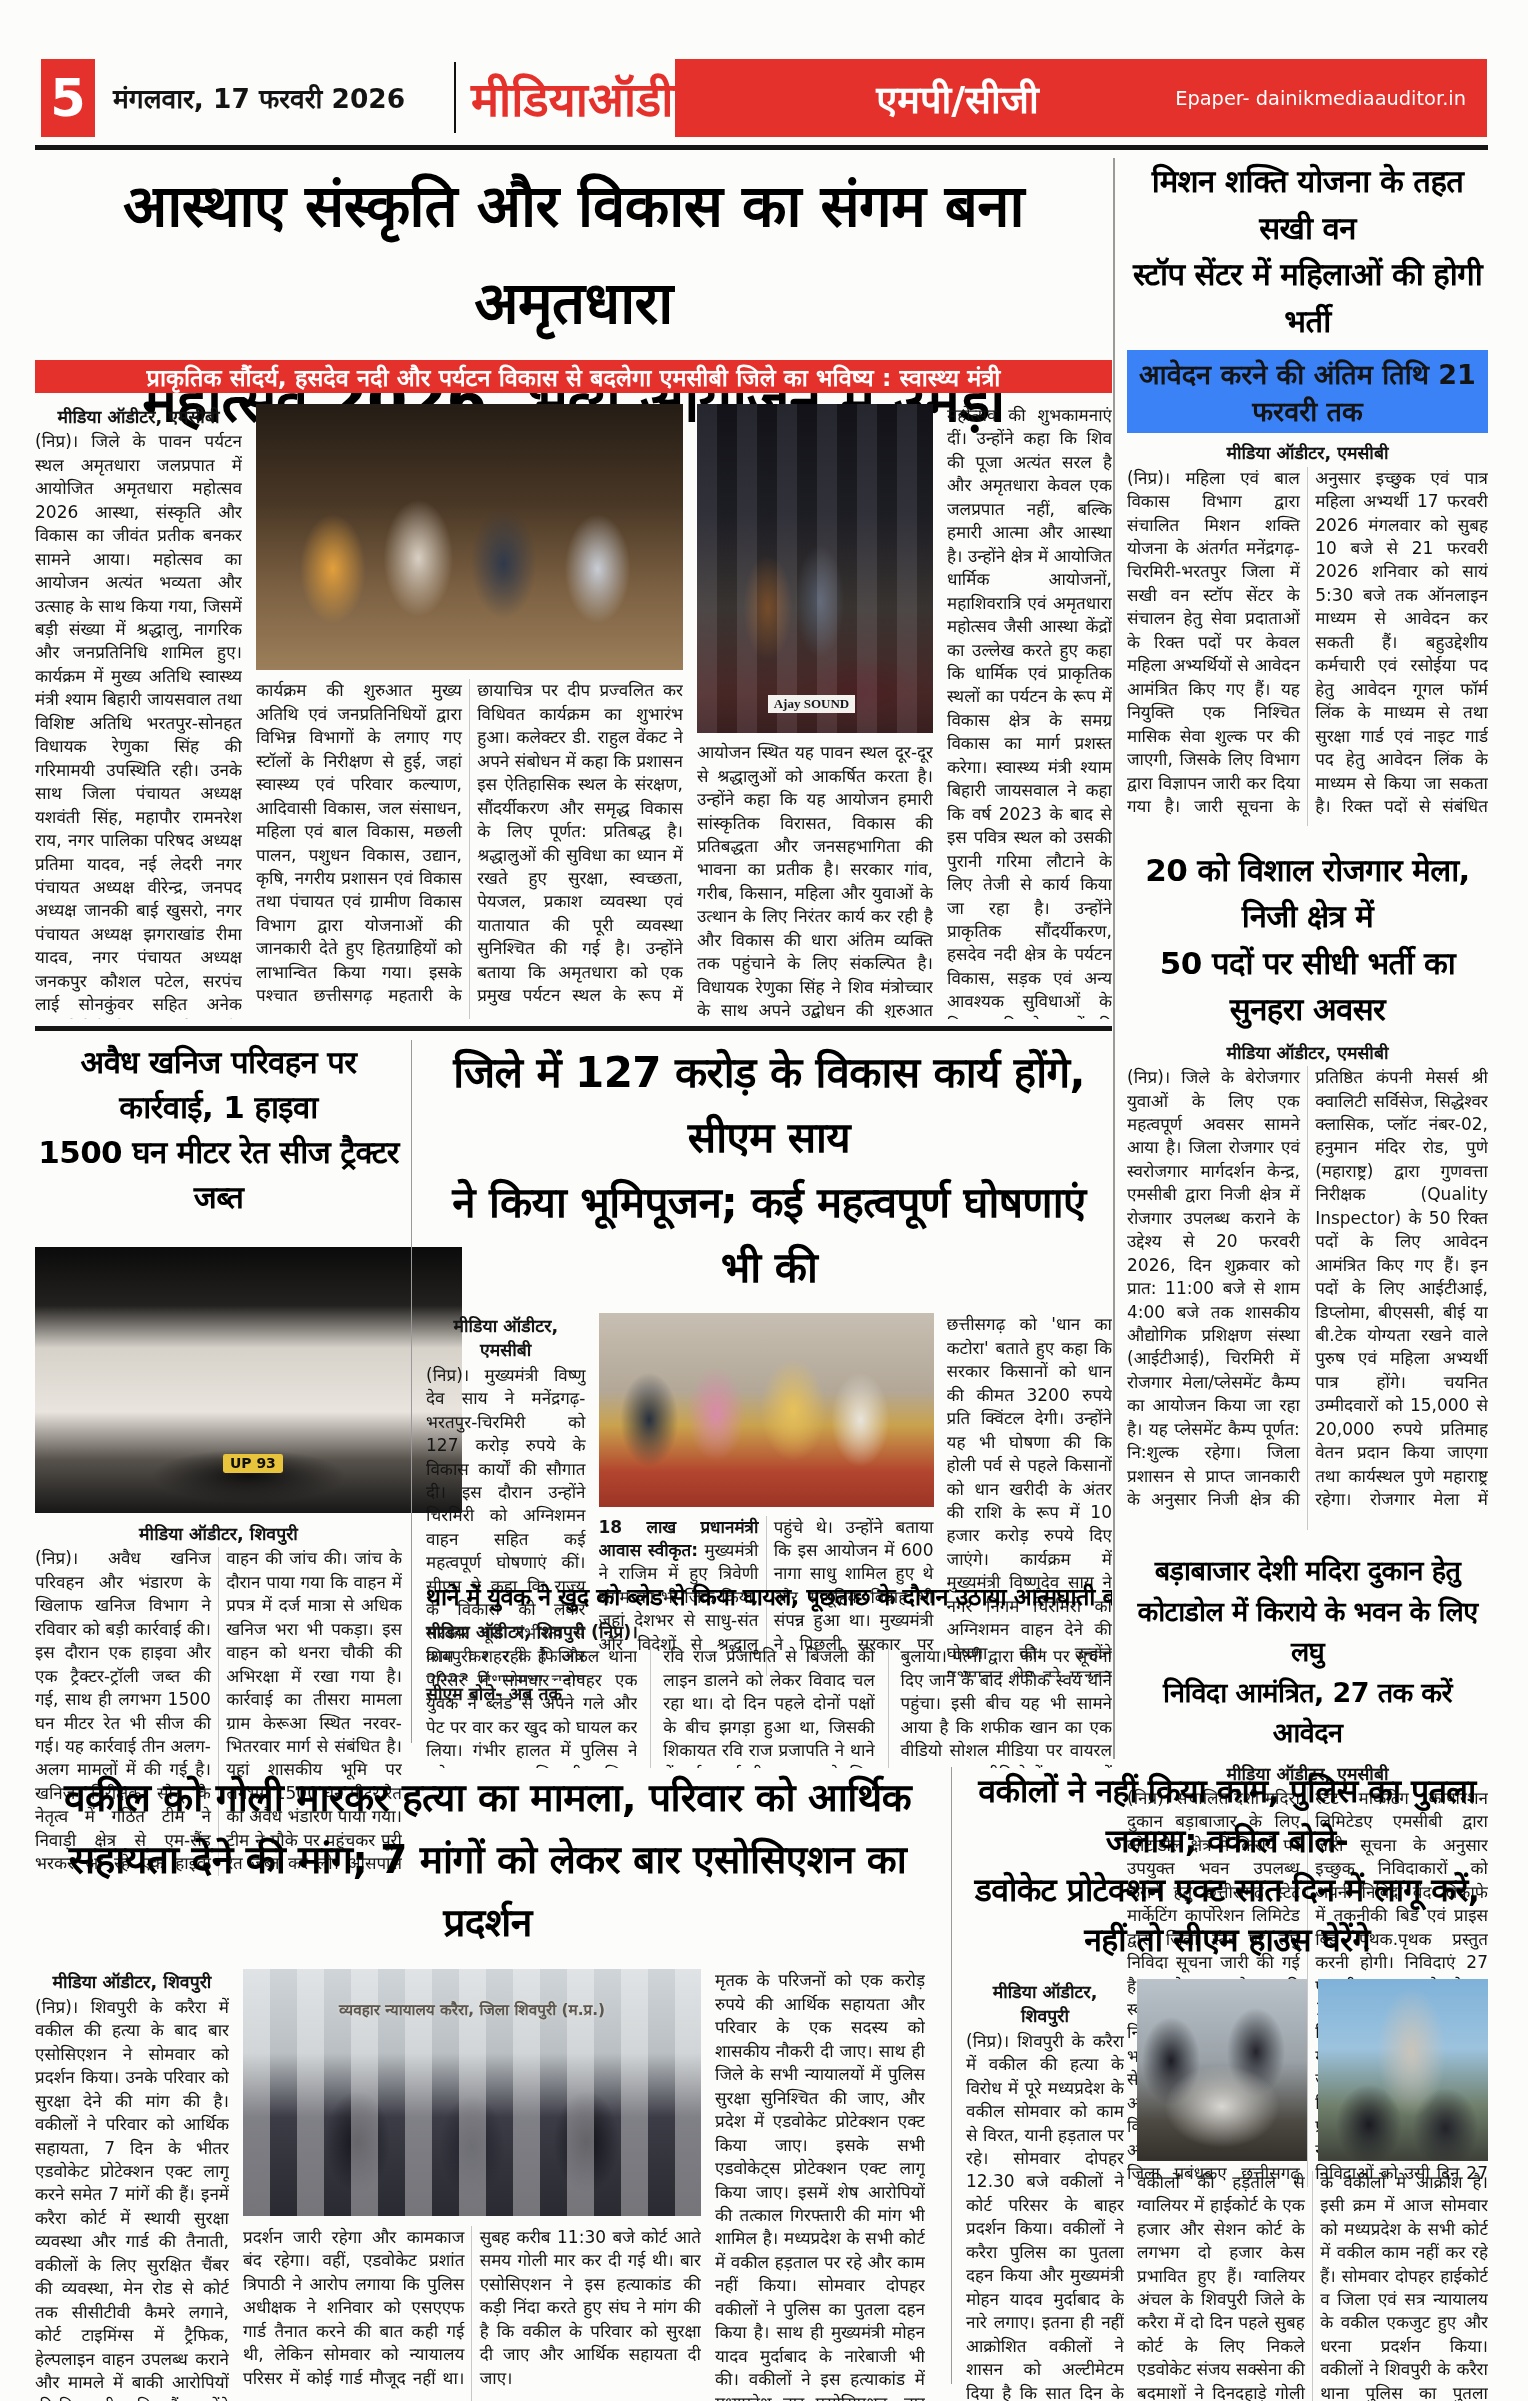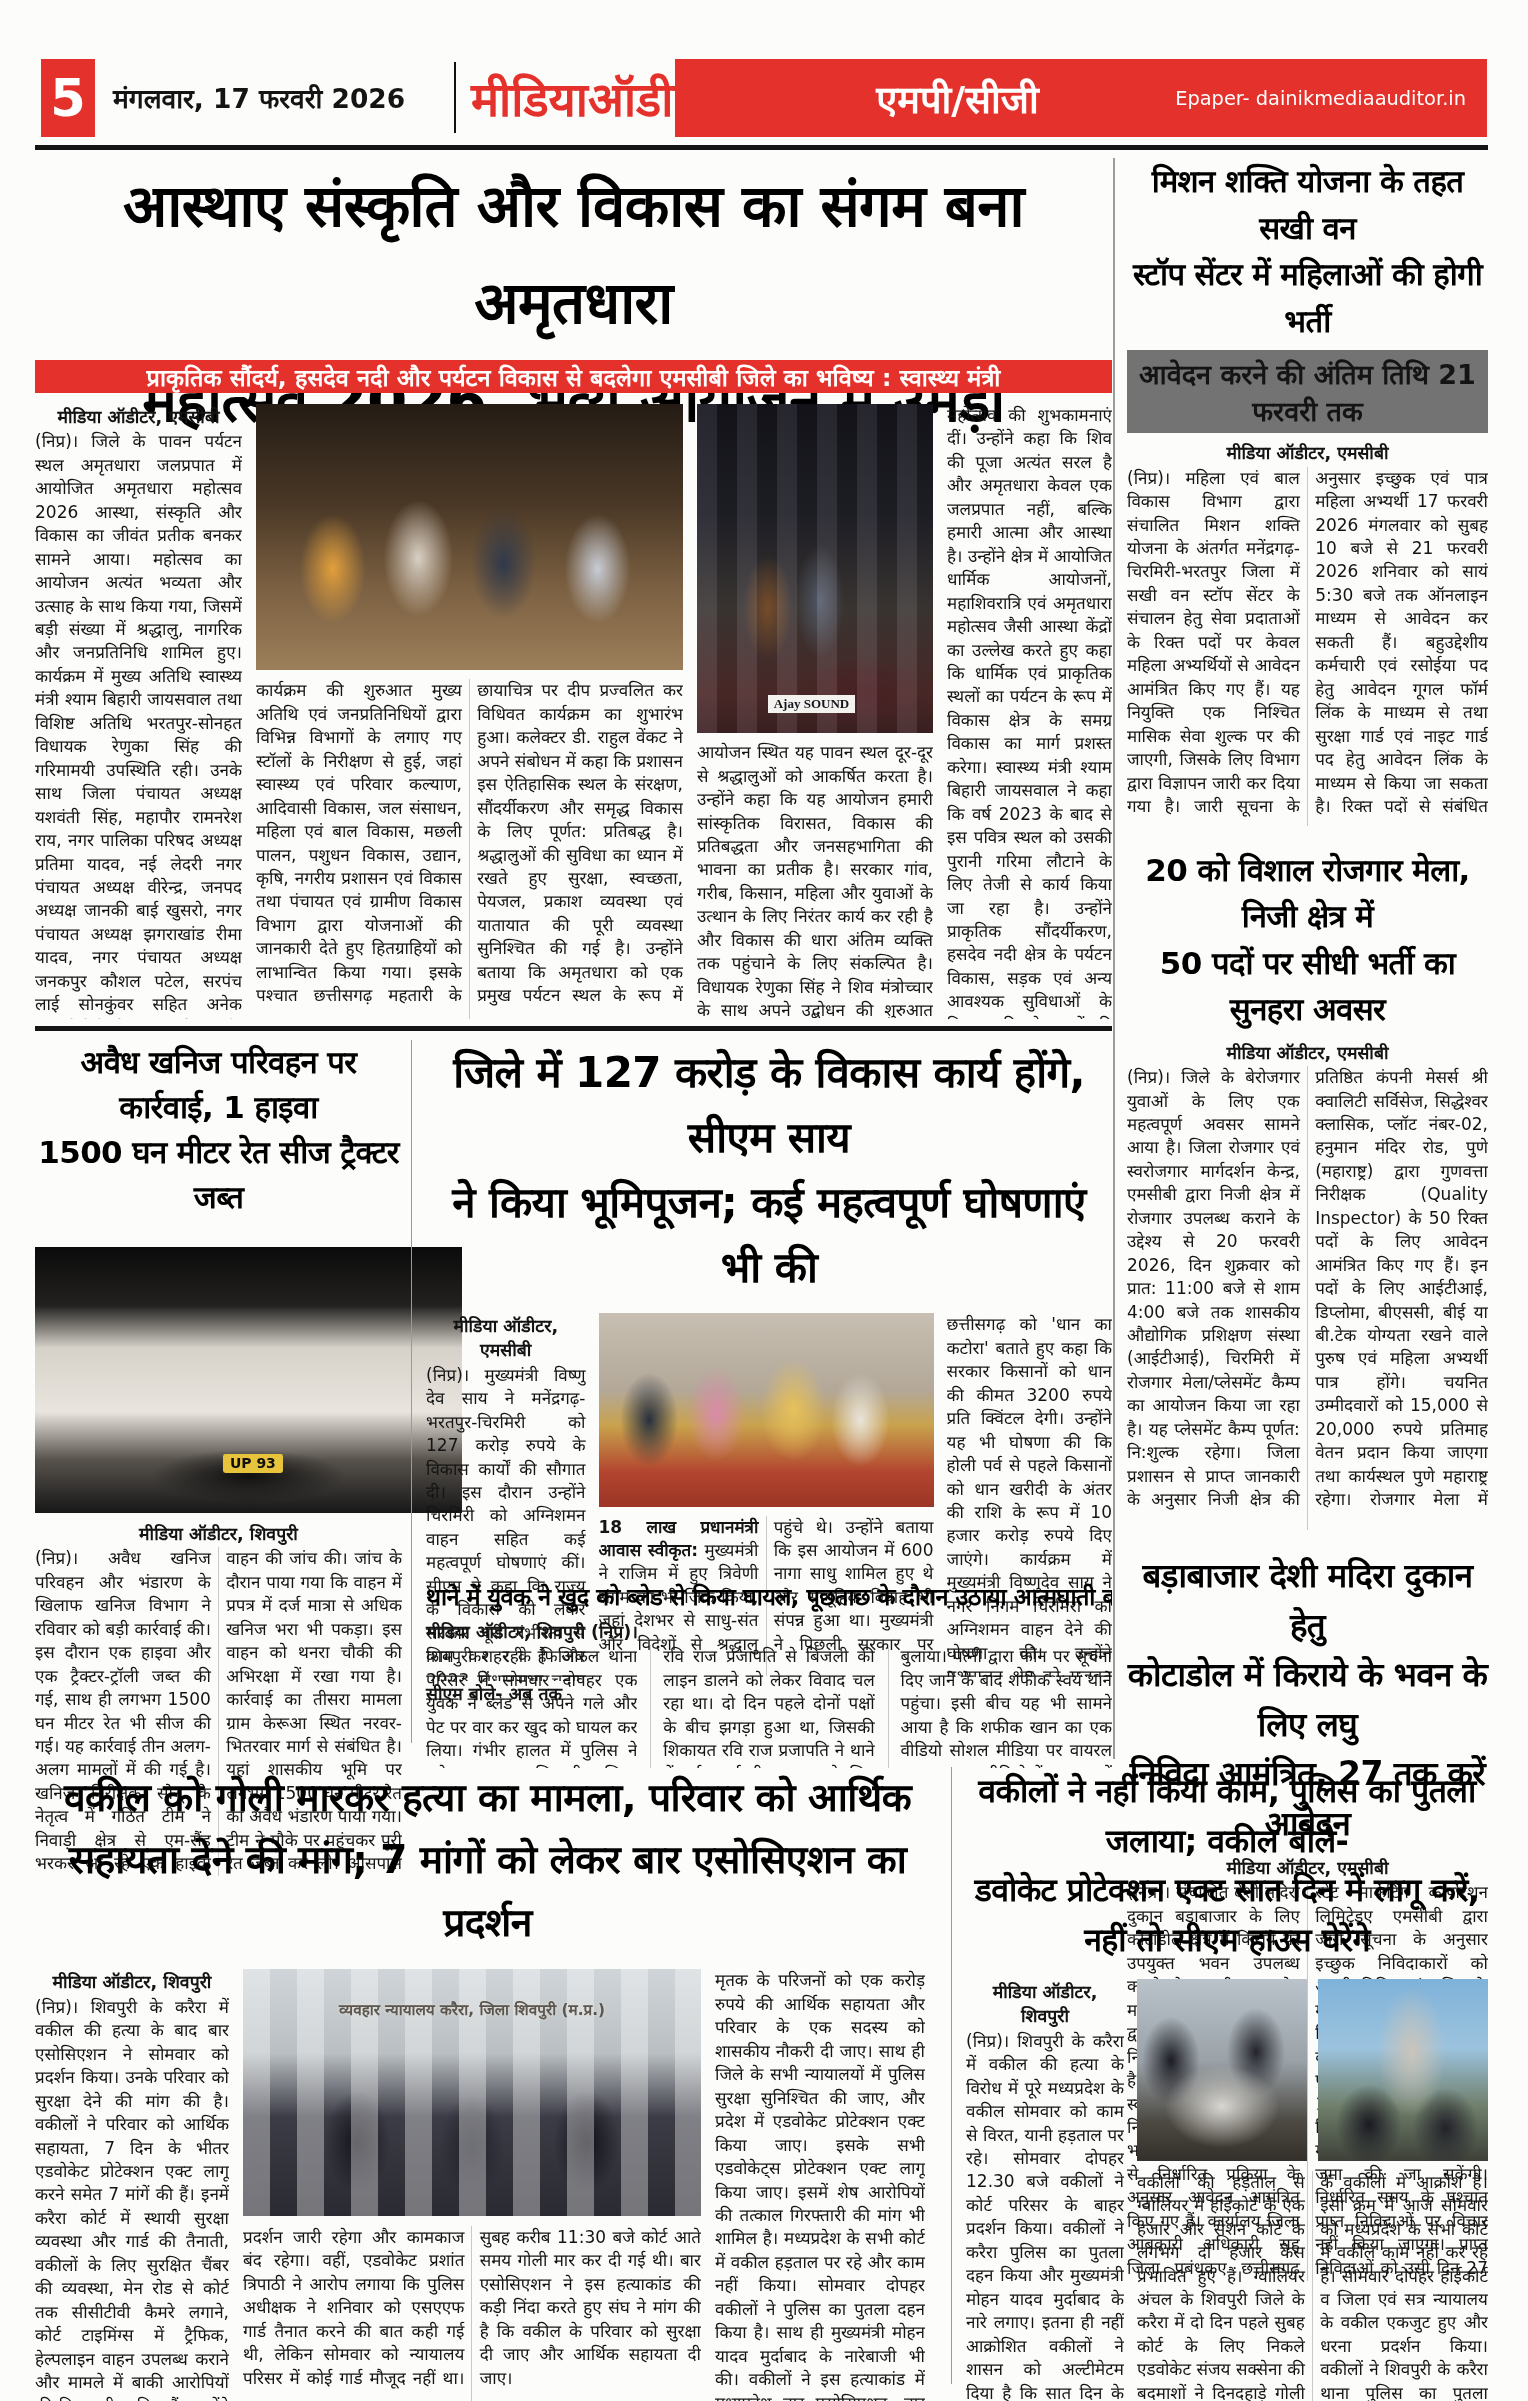--- a/index.html
+++ b/index.html
@@ -55,21 +55,21 @@
      linear-gradient(180deg,#b9c3c9 0%,#9aa2a8 45%,#4d4a43 78%,#33302b 100%);}
   .ph-effigy{background:
      radial-gradient(53px 100px at 55% 40%, #c9c4ba, rgba(0,0,0,0) 65%),
      radial-gradient(53px 65px at 30% 80%, #1a1a22, rgba(0,0,0,0) 62%),
      radial-gradient(53px 65px at 75% 82%, #22222a, rgba(0,0,0,0) 62%),
      linear-gradient(180deg,#7fb2d9 0%,#9cc3de 38%,#6f7f6b 70%,#3d4038 100%);}
   .plate{position:absolute;left:44%;top:78%;background:#e8c33c;color:#101010;
          font-weight:bold;font-size:14px;padding:1.2px 7px;border-radius:2.4px;}
   .caption-onwall{position:absolute;left:8%;top:12%;right:8%;text-align:center;
          color:#5c5650;font-weight:bold;font-size:15.3px;text-shadow:0 0 3.5px #e8e4da;}
-  .yellow-sub{background:#737373;font-weight:bold;text-align:center;}
+  .yellow-sub{background:#3b82f6;font-weight:bold;text-align:center;}
 </style>
 </head>
 <body>
 
 <div class="page">
 
   <div class="abs redbg" style="left:41px;top:59px;width:54px;height:78px;display:flex;align-items:center;justify-content:center;">
     <span class="white bold" style="font-size:51px;">5</span>
   </div>
   <div class="abs bold" style="left:113px;top:59px;height:78px;display:flex;align-items:center;font-size:26.4px;">मंगलवार, 17 फरवरी 2026</div>
@@ -177,21 +177,21 @@
     <div style="margin-top:21px;">
       <div class="headline center" style="font-size:31px;line-height:1.5;">
         <div>20 को विशाल रोजगार मेला, निजी क्षेत्र में</div>
         <div>50 पदों पर सीधी भर्ती का सुनहरा अवसर</div>
       </div>
       <div class="byline" style="margin-top:7px;">मीडिया ऑडीटर, एमसीबी</div>
       <div class="body-text cols2" style="height:464px;">(निप्र)। जिले के बेरोजगार युवाओं के लिए एक महत्वपूर्ण अवसर सामने आया है। जिला रोजगार एवं स्वरोजगार मार्गदर्शन केन्द्र, एमसीबी द्वारा निजी क्षेत्र में रोजगार उपलब्ध कराने के उद्देश्य से 20 फरवरी 2026, दिन शुक्रवार को प्रात: 11:00 बजे से शाम 4:00 बजे तक शासकीय औद्योगिक प्रशिक्षण संस्था (आईटीआई), चिरमिरी में रोजगार मेला/प्लेसमेंट कैम्प का आयोजन किया जा रहा है। यह प्लेसमेंट कैम्प पूर्णत: नि:शुल्क रहेगा। जिला प्रशासन से प्राप्त जानकारी के अनुसार निजी क्षेत्र की प्रतिष्ठित कंपनी मेसर्स श्री क्वालिटी सर्विसेज, सिद्धेश्वर क्लासिक, प्लॉट नंबर-02, हनुमान मंदिर रोड, पुणे (महाराष्ट्र) द्वारा गुणवत्ता निरीक्षक (Quality Inspector) के 50 रिक्त पदों के लिए आवेदन आमंत्रित किए गए हैं। इन पदों के लिए आईटीआई, डिप्लोमा, बीएससी, बीई या बी.टेक योग्यता रखने वाले पुरुष एवं महिला अभ्यर्थी पात्र होंगे। चयनित उम्मीदवारों को 15,000 से 20,000 रुपये प्रतिमाह वेतन प्रदान किया जाएगा तथा कार्यस्थल पुणे महाराष्ट्र रहेगा। रोजगार मेला में शामिल होने के लिए इच्छुक अभ्यर्थियों का ई-रोजगार पोर्टल https://erojgar-cg-gov-in पर या गूगल प्ले स्टोर से CG Rojgar Panjiyan App के माध्यम से पंजीयन कराना अनिवार्य है। केवल पोर्टल में पंजीकृत अभ्यर्थियों को ही प्लेसमेंट कैम्प में शामिल किया जाएगा।</div>
     </div>
 
     <div style="margin-top:21px;">
-      <div class="headline center" style="font-size:33px;line-height:1.5;">
+      <div class="headline center" style="font-size:27px;line-height:1.5;">
         <div>बड़ाबाजार देशी मदिरा दुकान हेतु</div>
         <div>कोटाडोल में किराये के भवन के लिए लघु</div>
         <div>निविदा आमंत्रित, 27 तक करें आवेदन</div>
       </div>
       <div class="byline" style="margin-top:7px;">मीडिया ऑडीटर, एमसीबी</div>
       <div class="body-text cols2" style="height:400px;">(निप्र)। संचालित देशी मदिरा दुकान बड़ाबाजार के लिए कोटाडोल क्षेत्र में किराये पर उपयुक्त भवन उपलब्ध कराने हेतु छत्तीसगढ़ स्टेट मार्केटिंग कार्पोरेशन लिमिटेड द्वारा जिला स्तर पर लघु निविदा सूचना जारी की गई है। कलेक्टर महोदय की स्वीकृति के पश्चात जारी इस निविदा के अंतर्गत इच्छुक भवन स्वामी एवं निविदाकारों से निर्धारित प्रक्रिया के अनुसार आवेदन आमंत्रित किए गए हैं। कार्यालय जिला आबकारी अधिकारी सह जिला प्रबंधकए छत्तीसगढ़ स्टेट मार्केटिंग कार्पोरेशन लिमिटेडए एमसीबी द्वारा जारी सूचना के अनुसार इच्छुक निविदाकारों को अपनी निविदा बंद लिफाफे में तकनीकी बिड एवं प्राइस बिड पृथक.पृथक प्रस्तुत करनी होगी। निविदाएं 27 फरवरी 2026 को दोपहर 100 बजे तक कार्यालय जिला आबकारी अधिकारीए मनेन्द्रगढ़.चिरमिरी.भरतपुर में जमा की जा सकेंगी। निर्धारित समय के पश्चात प्राप्त निविदाओं पर विचार नहीं किया जाएगा। प्राप्त निविदाओं को उसी दिन 27 फरवरी 2026 को सायं 3रू00 बजे समिति द्वारा उपस्थित निविदाकारों के समक्ष खोला जाएगा। निविदा प्रक्रिया पूर्णत: पारदर्शी ढंग से संपन्न की जाएगी। निविदा की विस्तृत शर्तेंए नियम एवं प्रपत्र कार्यालयीन समय में अवकाश दिवसों को छोड़कर 27 फरवरी 2026 को दोपहर 12रू00 बजे तक कार्यालय जिला आबकारी अधिकारी सह जिला प्रबंधकए छत्तीसगढ़ स्टेट मार्केटिंग कार्पोरेशन लिमिटेडए जिला मनेन्द्रगढ़.चिरमिरी.भरतपुर से प्राप्त किए जा सकते हैं। निविदा प्रपत्र प्राप्त करने हेतु 500 रुपये का बैंक ड्राफ्ट जिला प्रबंधकए बैडब्स् जिला मनेन्द्रगढ़.चिरमिरी.भरतपुर के नाम से जमा करना अनिवार्य होगा।</div>
     </div>
   </div>
 
   <div class="abs" style="left:35px;top:1767px;width:905px;">

